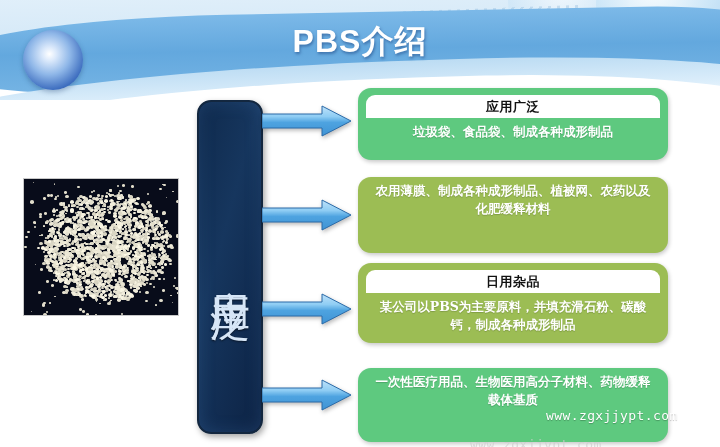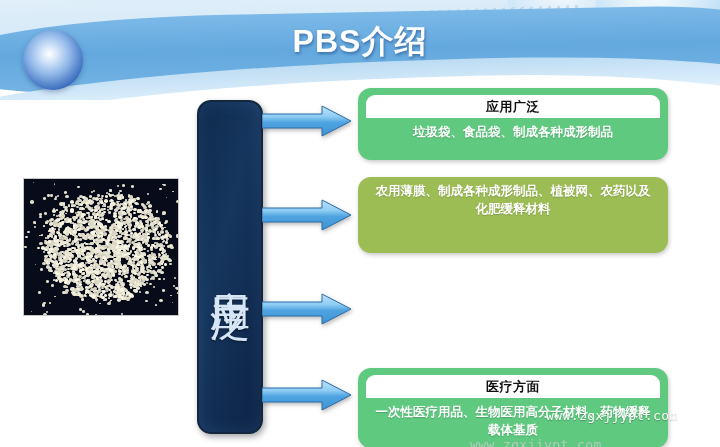--- a/index.html
+++ b/index.html
@@ -1981,25 +1981,28 @@
       <span class="lead"></span>
         <span>应用广泛</span>
     </div>
     <div class="body">垃圾袋、食品袋、制成各种成形制品</div>
   </div>
 
   <div class="card" id="card1" style="top: 177px; min-height: 76px; background: rgb(156, 189, 84);">
     <div class="body">农用薄膜、制成各种成形制品、植被网、农药以及化肥缓释材料</div>
   </div>
 
+  <div class="card" id="card2" style="top: 263px; min-height: 78px; background: rgb(156, 189, 84);">
+    <div class="hdr">
+      <span class="lead">日用</span>
+        <span>杂品</span>
+    </div>
+    <div class="body">某公司以PBS为主要原料，并填充滑石粉、碳酸钙，制成各种成形制品</div>
+  </div>
 
   <div class="card" id="card3" style="top: 368px; min-height: 74px; background: rgb(94, 201, 127);">
-    <div class="hdr">
-      <span class="lead"></span>
-        <span>医疗方面</span>
-    </div>
     <div class="body">一次性医疗用品、生物医用高分子材料、药物缓释载体基质</div>
   </div>
 
   <div class="watermark">www.zgxjjypt.com</div>
   <div class="watermark2">www.zgxjjypt.com</div>
 
 </div>
 
 </body></html>

